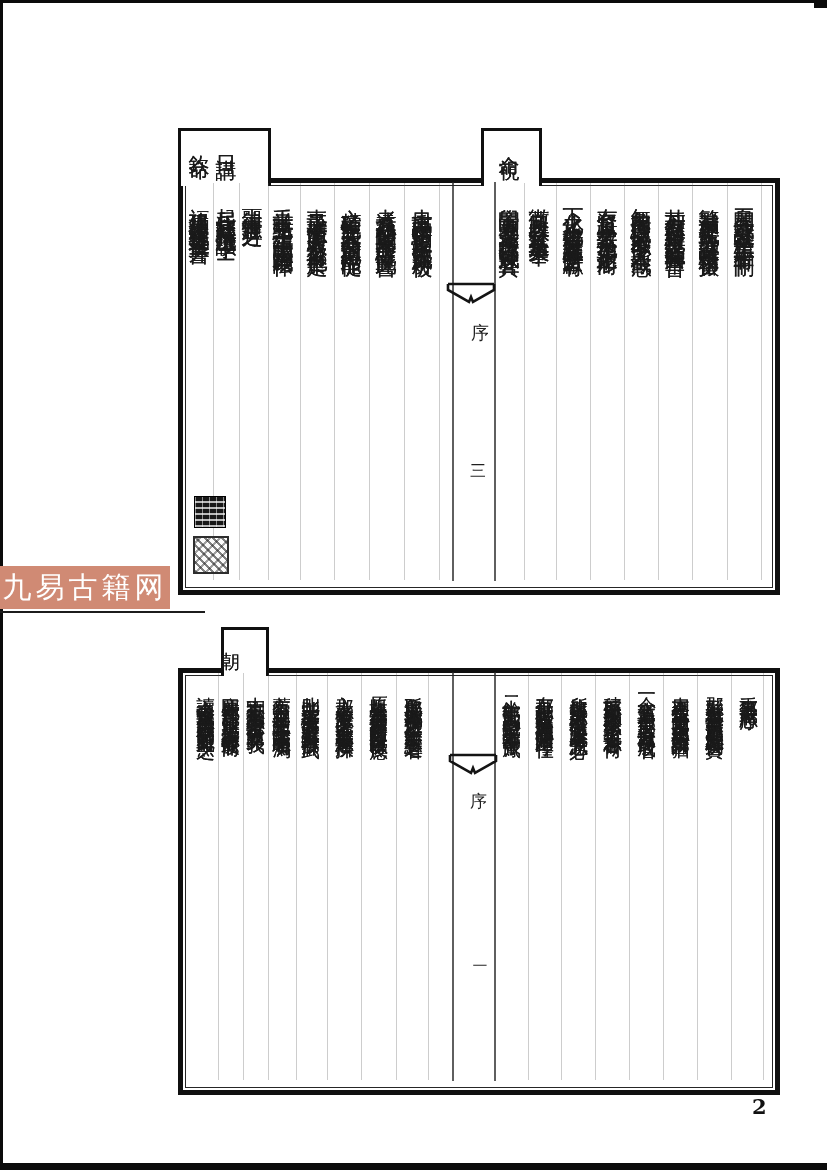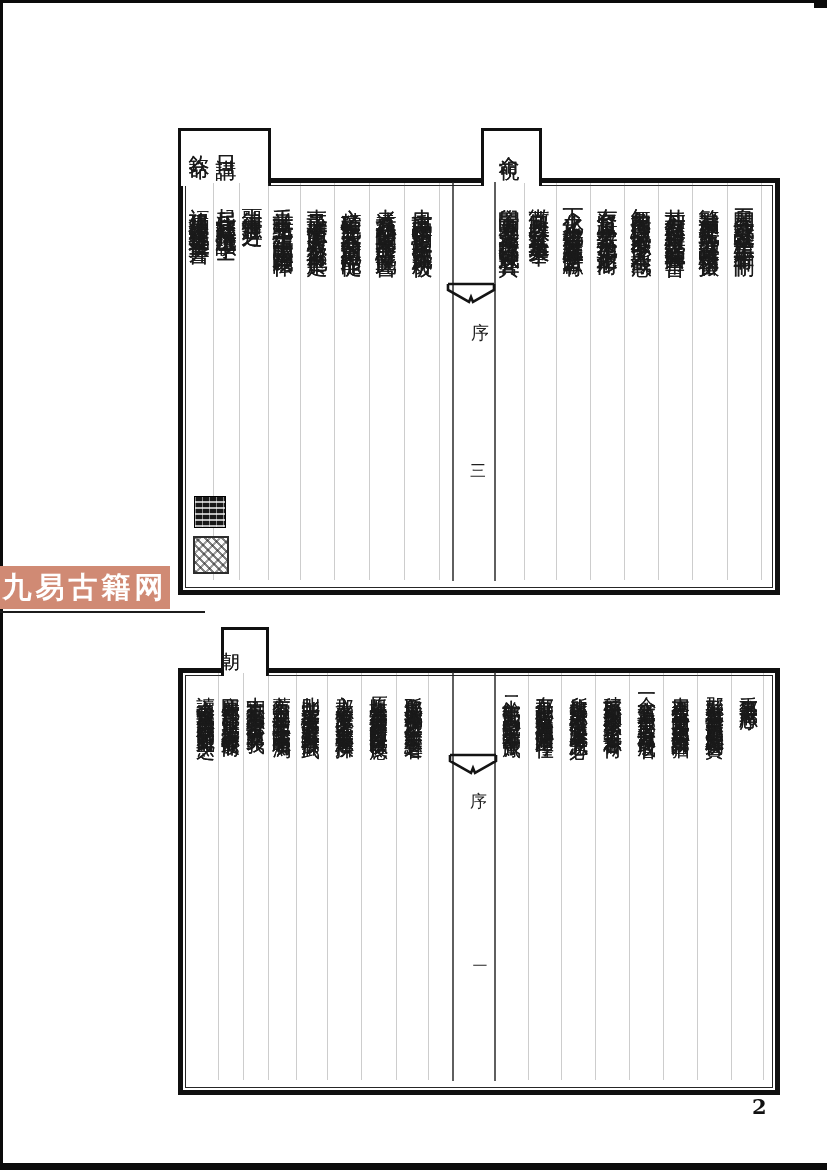--- a/index.html
+++ b/index.html
@@ -14,21 +14,21 @@
   .edge.bottom{left:0;top:1163px;width:827px;height:7px;}
   .edge.left{left:0;top:0;width:3px;height:1170px;}
   .artifact-line{position:absolute;left:0;top:611px;width:205px;height:2px;background:#1c1c1c;}
   
   .watermark{
     position:absolute;left:0;top:566px;width:170px;height:43px;
     display:flex;align-items:center;justify-content:center;
   }
   .watermark .band{position:absolute;inset:0;}
   .watermark span{
-    position:relative;font-size:29px;font-weight:bold;letter-spacing:4px;
+    position:relative;font-size:29px;font-weight:normal;letter-spacing:4px;
     color:#ffffff;line-height:1;white-space:nowrap;
   }
   
   .pagenum{
     position:absolute;left:752px;top:1094px;font-family:"DejaVu Serif",serif;
     font-weight:bold;font-size:21px;color:#111;
   }
   
   .frame{position:absolute;border:5px solid #101010;z-index:1;}
   .frame .inner{position:absolute;inset:2px;border:1.5px solid #262626;}

